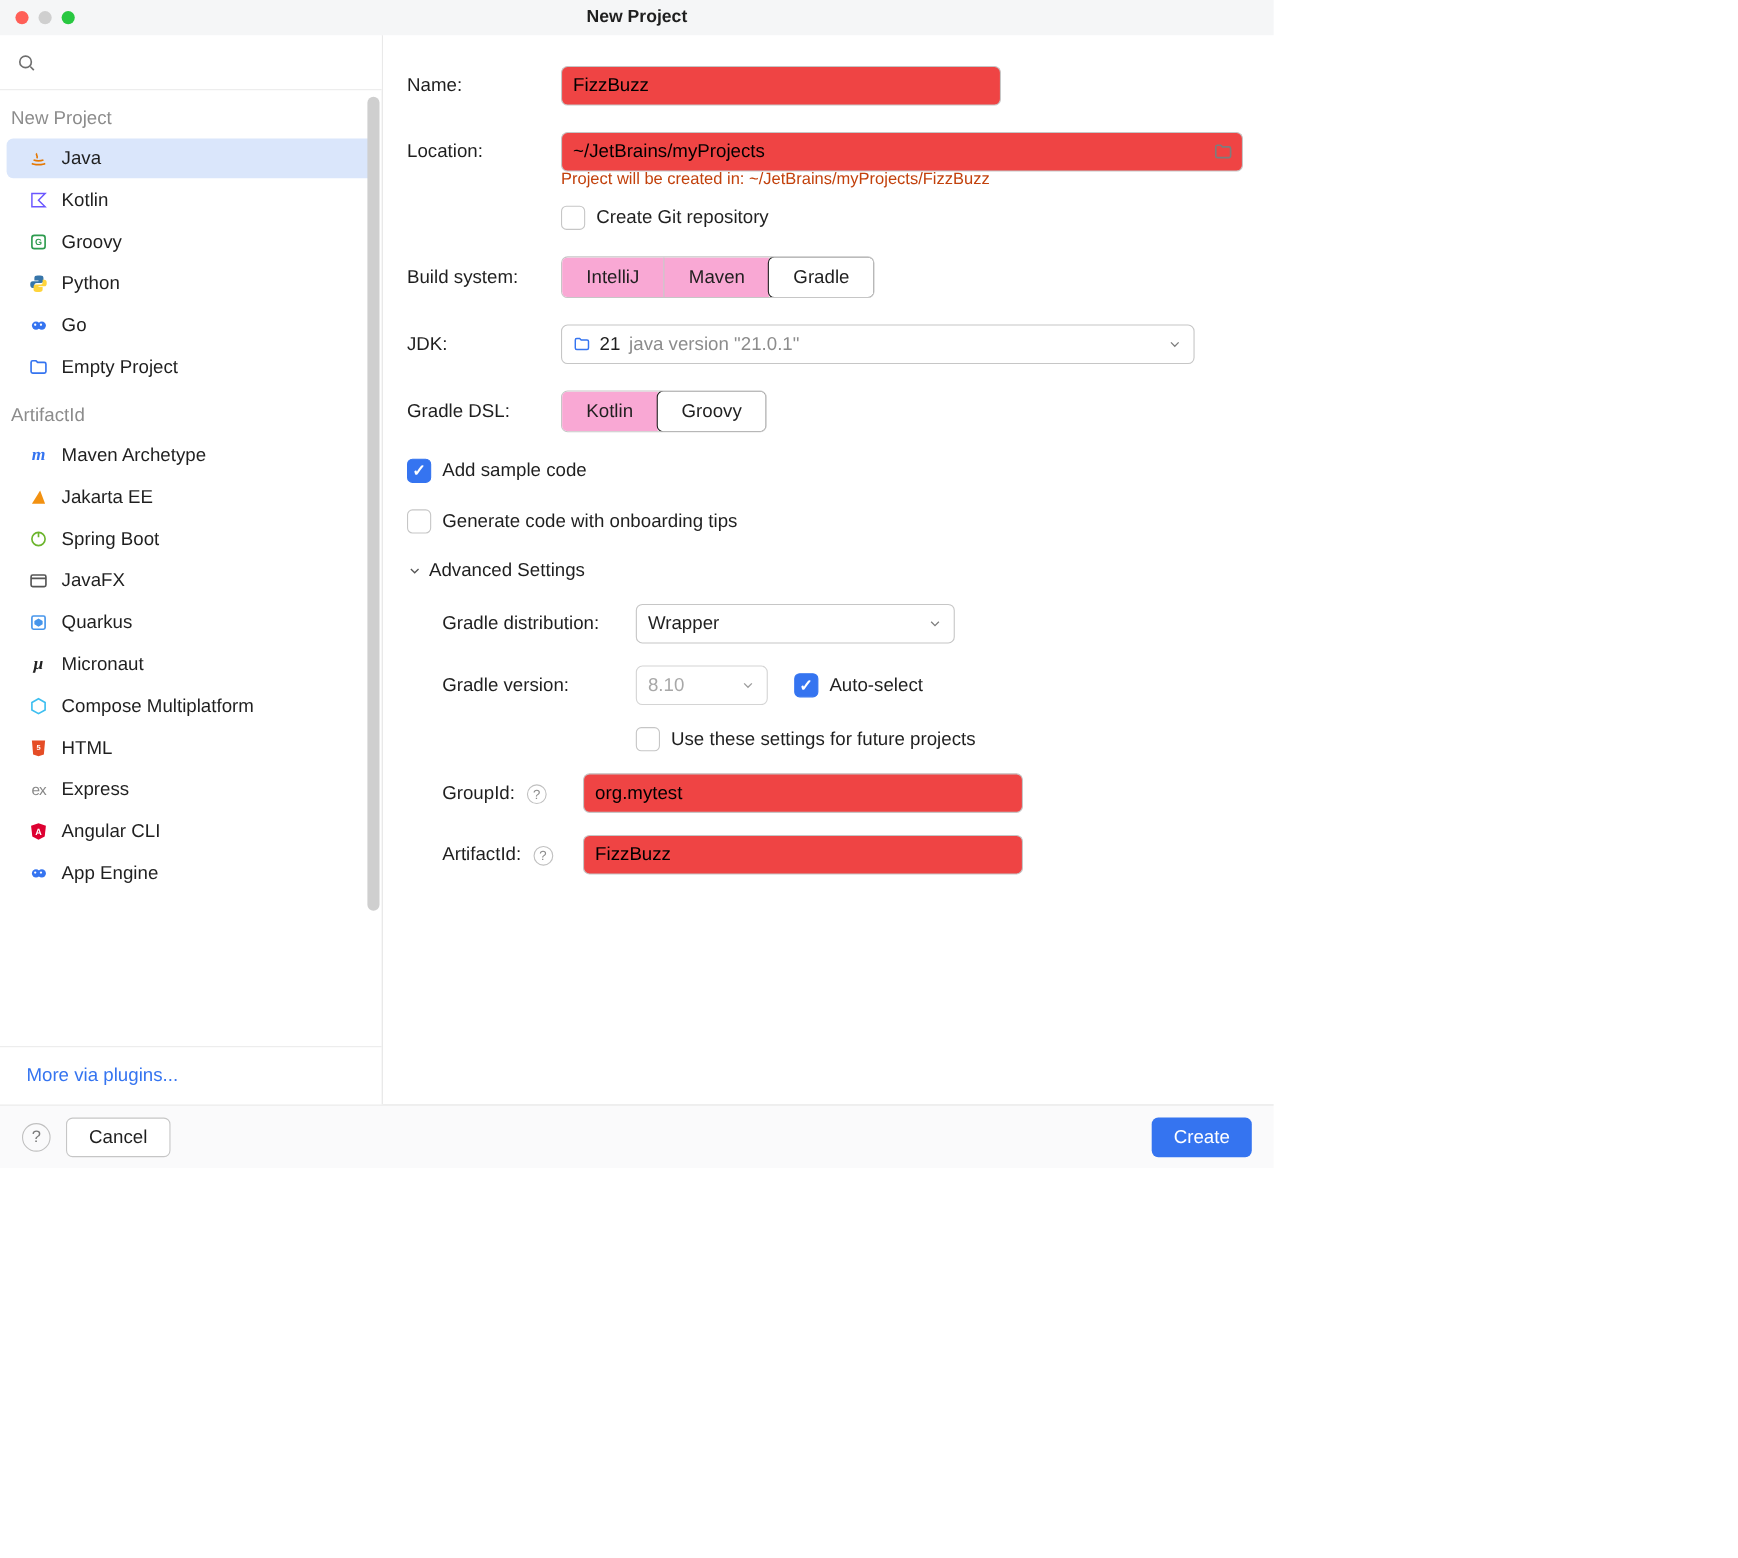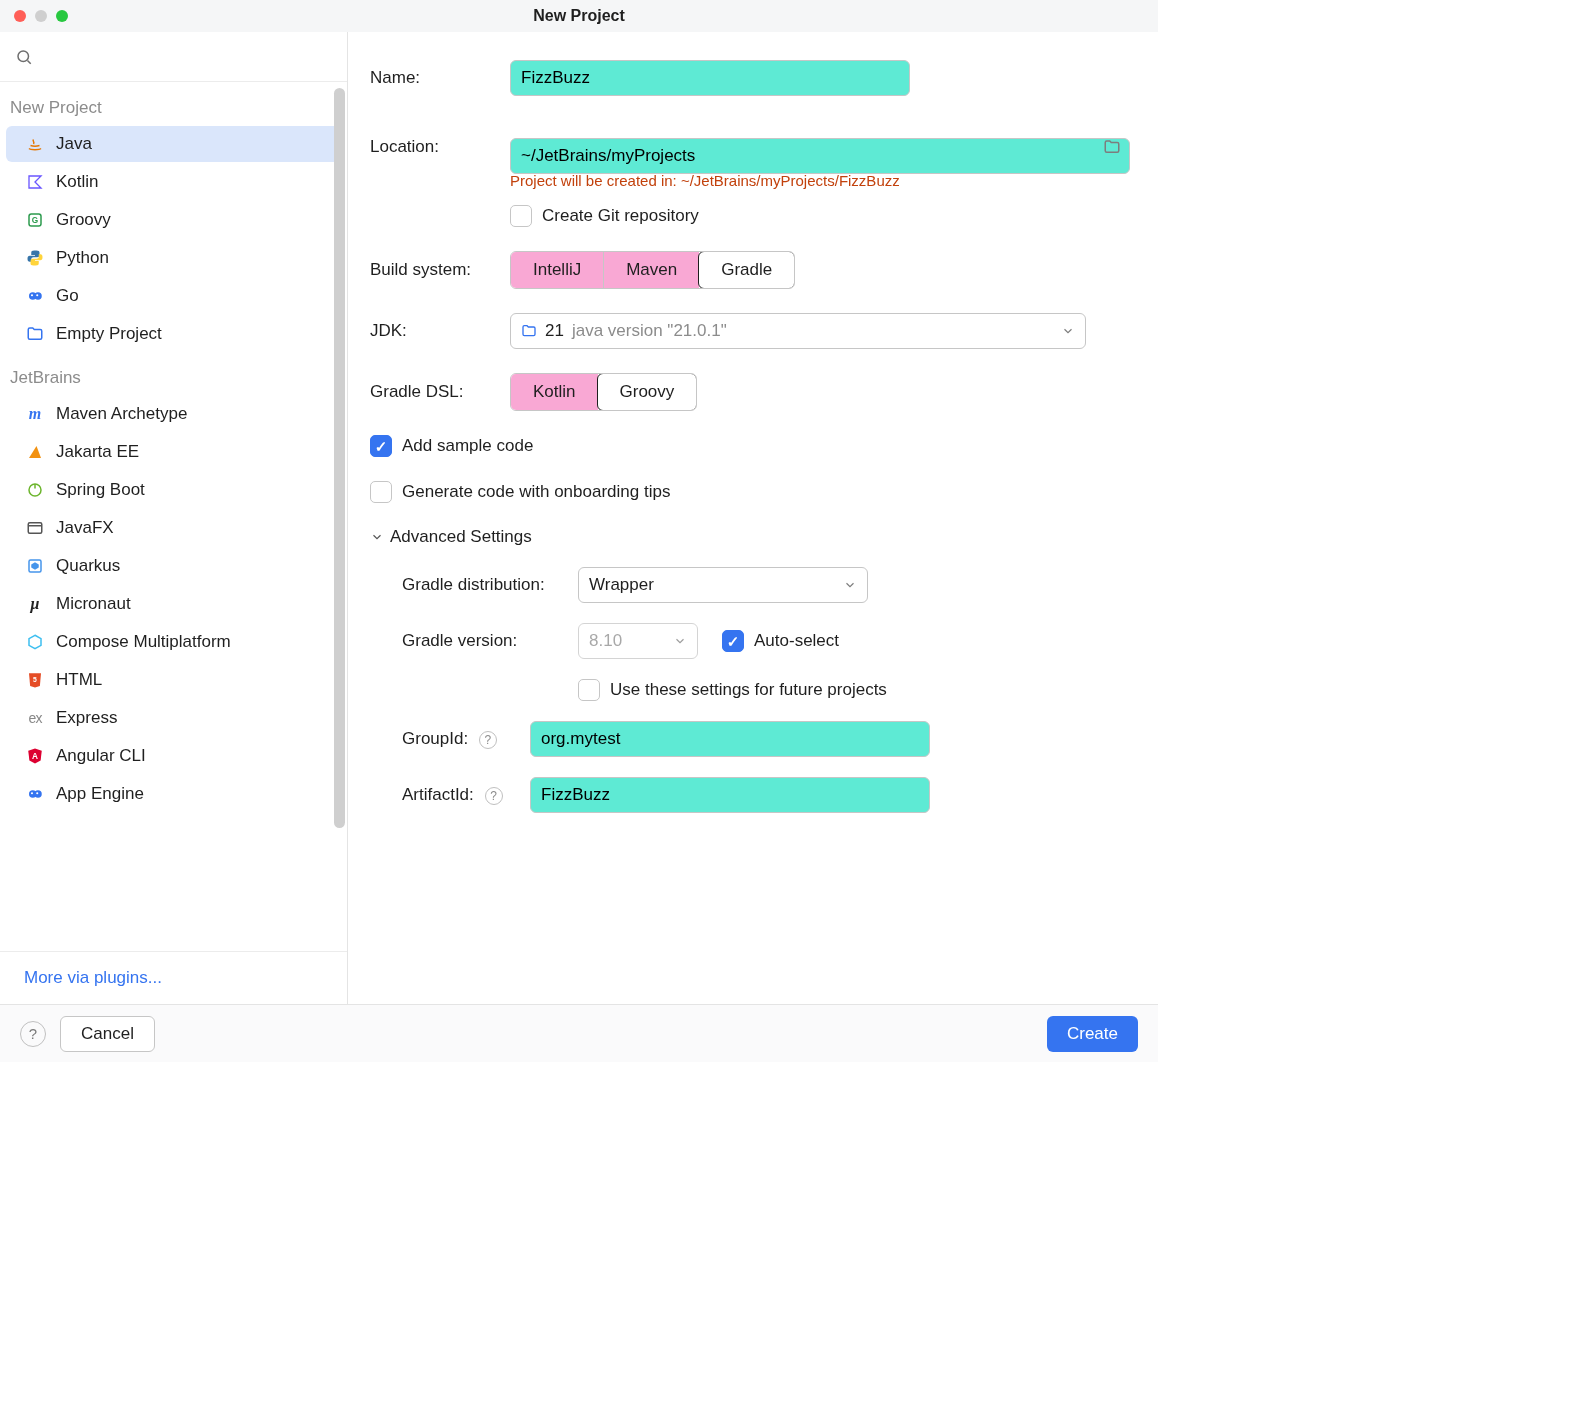--- a/index.html
+++ b/index.html
@@ -144,21 +144,21 @@
   }
   .field-col { flex: 1; display:flex; align-items:center; gap:12px; }
 
   input.text {
     height: 36px;
     border: 1px solid #c6c6c6;
     border-radius: 6px;
     padding: 0 10px;
     font-size: 17px;
     outline: none;
-    background:#5eead4;
+    background:#ef4444;
   }
   .name-input { width: 400px; }
   .loc-input { width: 620px; position:relative; display:flex; align-items:center; }
   .loc-input input { flex:1; padding-right:40px; }
   .folder-btn {
     position:absolute; right:6px; top:50%; transform:translateY(-50%);
     width:24px; height:24px; color:#7d7d7d; display:flex;align-items:center;justify-content:center;
   }
   .hint { color:#c2410c; font-size:15px; margin-left:140px; margin-top:-16px; margin-bottom:16px; }
 
@@ -311,21 +311,21 @@
       </div>
       <div class="nav-item">
         <span class="nav-icon" style="color:#3574f0">
           <svg width="18" height="18" viewBox="0 0 24 24" fill="none" stroke="currentColor" stroke-width="2">
               <path d="M3 6a2 2 0 0 1 2-2h4l2 2h8a2 2 0 0 1 2 2v9a2 2 0 0 1-2 2H5a2 2 0 0 1-2-2z"></path>
             </svg>
         </span>
         <span>Empty Project</span>
       </div>
 
-      <div class="section-header" style="margin-top:10px">JetBrains</div>
+      <div class="section-header" style="margin-top:10px">ArtifactId</div>
 
       <div class="nav-item">
         <span class="nav-icon" style="color:#3574f0;font-style:italic;font-weight:700;font-family:serif">m</span>
         <span>Maven Archetype</span>
       </div>
       <div class="nav-item">
         <span class="nav-icon" style="color:#f29111">
           <svg width="18" height="18" viewBox="0 0 24 24" fill="currentColor">
               <path d="M4 20 L14 4 L20 20 Z"></path>
             </svg>
@@ -415,21 +415,21 @@
       <div class="label-col">Name:</div>
       <div class="field-col">
         <input class="text name-input" value="FizzBuzz" style="">
       </div>
     </div>
 
     <div class="form-row tight">
       <div class="label-col">Location:</div>
       <div class="field-col">
         <div class="loc-input">
-          <input class="text" style="width: 100%; margin-top: 18px;" value="~/JetBrains/myProjects">
+          <input class="text" style="width: 100%;" value="~/JetBrains/myProjects">
           <span class="folder-btn">
             <svg width="18" height="18" viewBox="0 0 24 24" fill="none" stroke="currentColor" stroke-width="2">
                 <path d="M3 6a2 2 0 0 1 2-2h4l2 2h8a2 2 0 0 1 2 2v9a2 2 0 0 1-2 2H5a2 2 0 0 1-2-2z"></path>
               </svg>
           </span>
         </div>
       </div>
     </div>
     <div class="hint">Project will be created in: ~/JetBrains/myProjects/FizzBuzz</div>
 

